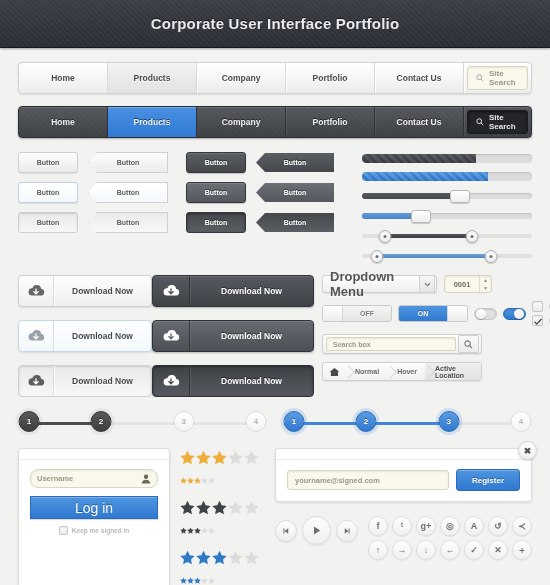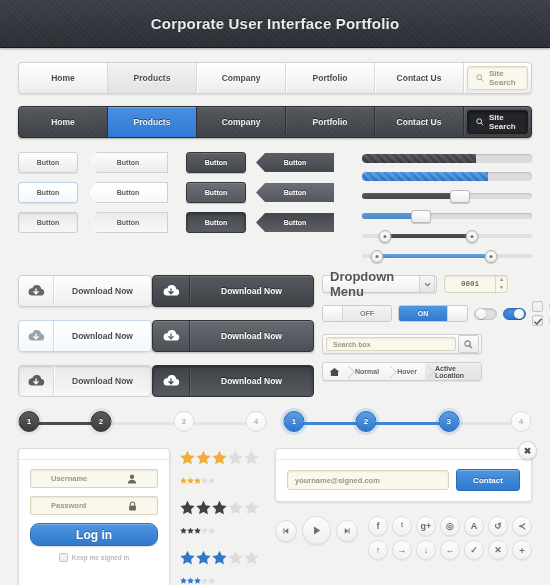--- a/index.html
+++ b/index.html
@@ -212,23 +212,23 @@
     box-shadow:0 1px 1px rgba(0,0,0,.08), inset 0 1px 0 #fff;
     padding-left:7px;box-sizing:border-box;
   }
   .dd .lb{flex:1;font-size:13px;color:#555;font-weight:bold;text-shadow:0 1px 0 #fff;}
   .dd .ar{
     width:14px;height:16px;margin-right:1px;border-radius:2px;
     background:linear-gradient(#f6f6f6,#e4e4e4);border:1px solid #d2d2d2;
     display:flex;align-items:center;justify-content:center;
   }
   .spin{
-    width:64px;height:18px;border-radius:3px;display:flex;align-items:center;
+    width:48px;height:18px;border-radius:3px;display:flex;align-items:center;
     background:#faf8ec;border:1px solid #d8d5bf;
-    box-shadow:inset 0 1px 2px rgba(0,0,0,.08);box-sizing:border-box;font-family:Liberation Mono, monospace;
+    box-shadow:inset 0 1px 2px rgba(0,0,0,.08);box-sizing:border-box;
   }
   .spin .v{flex:1;text-align:center;font-size:7.5px;color:#6f6c5c;font-weight:bold;}
   .spin .st{width:11px;height:16px;display:flex;flex-direction:column;border-left:1px solid #ddd9c2;}
   .spin .st div{flex:1;display:flex;align-items:center;justify-content:center;font-size:5px;color:#8d8a78;line-height:1;}
 
   .tog{
     width:70px;height:17px;border-radius:3px;display:flex;overflow:hidden;
     border:1px solid #cacaca;box-shadow:inset 0 1px 2px rgba(0,0,0,.1);
     background:#e8e8e8;box-sizing:border-box;
   }
@@ -315,29 +315,29 @@
 
   
   .bottom{margin-top:13px;padding:0 18px;display:flex;box-sizing:border-box;}
   .login{
     width:166px;background:#fff;border:1px solid #dcdcdc;border-radius:4px;
     box-shadow:0 1px 3px rgba(0,0,0,.10);box-sizing:border-box;padding:10px 11px 9px 11px;
   }
   .login h3{margin:0 0 8px 0;font-size:11px;font-weight:bold;color:#4f4f4f;text-align:center;text-shadow:0 1px 0 #fff;}
   .login .sep{height:1px;background:#ececec;margin:0 -11px 9px -11px;}
   .fld{
-    height:19px;background:#faf8ec;border:1px solid #d9d6c0;border-radius:2px;
-    display:flex;align-items:center;padding:0 20px;margin-bottom:8px;box-sizing:border-box;
+    height:19px;background:#faf8ec;border:1px solid #d9d6c0;border-radius:8px;
+    display:flex;align-items:center;padding:0 6px;margin-bottom:8px;box-sizing:border-box;
     box-shadow:inset 0 1px 2px rgba(0,0,0,.07);
   }
   .fld .ph{flex:1;font-size:7.5px;color:#9b9787;font-weight:bold;}
   .loginbtn{
-    height:21px;border-radius:9px;display:flex;align-items:center;justify-content:center;
+    height:21px;border-radius:0;display:flex;align-items:center;justify-content:center;
     background:linear-gradient(#4f95e0,#2f79cf);border:1px solid #2a6cb8;
-    color:#fff;font-size:12px;font-weight:bold;text-shadow:0 -1px 0 rgba(0,0,0,.35);
+    color:#fff;font-size:14px;font-weight:normal;text-shadow:0 -1px 0 rgba(0,0,0,.35);
     box-shadow:inset 0 1px 0 rgba(255,255,255,.25), 0 1px 1px rgba(0,0,0,.15);
   }
   .keep{display:flex;align-items:center;justify-content:center;gap:4px;margin-top:7px;}
   .keep .t{font-size:6.5px;color:#b9b9b9;font-weight:bold;}
 
   .stars-col{width:104px;padding-left:10px;box-sizing:border-box;display:flex;flex-direction:column;gap:12px;padding-top:2px;}
   .star-grp{display:flex;flex-direction:column;gap:1px;}
   .star-row{display:flex;gap:1px;}
   .star-row.sm{gap:0px;}
 
@@ -663,29 +663,20 @@
       <div class="sep"></div>
       <div class="fld">
         <span class="ph">Username</span>
         <span>
           <svg width="10" height="10" viewBox="0 0 11 11">
               <circle cx="5.5" cy="3" r="2.4" fill="#6e6a5a"></circle>
               <path d="M0.8 10.5c0-2.6 2.1-4.2 4.7-4.2s4.7 1.6 4.7 4.2z" fill="#6e6a5a"></path>
             </svg>
         </span>
       </div>
-      <div class="fld">
-        <span class="ph">Password</span>
-        <span>
-          <svg width="9" height="10" viewBox="0 0 10 11">
-              <path d="M2.6 5V3.4a2.4 2.4 0 0 1 4.8 0V5" stroke="#6e6a5a" stroke-width="1.2" fill="none"></path>
-              <rect x="1.2" y="5" width="7.6" height="5.5" rx="1" fill="#6e6a5a"></rect>
-            </svg>
-        </span>
-      </div>
       <div class="loginbtn">Log in</div>
       <div class="keep">
         <span class="chk" style="width:9px;height:9px;"></span>
         <span class="t">Keep me signed in</span>
       </div>
     </div>
 
     <div class="stars-col">
       <div class="star-grp">
         <div class="star-row" id="sr0">
@@ -796,21 +787,21 @@
           </div>
       </div>
     </div>
 
     <div class="right-col">
       <div class="news">
         <div class="x">✖</div>
         <div class="sep"></div>
         <div class="frm">
           <div class="inp">yourname@signed.com</div>
-          <div class="reg">Contact</div>
+          <div class="reg">Register</div>
         </div>
       </div>
 
       <div style="display:flex;align-items:flex-start;">
         <div class="media">
           <div class="mbtn">
             <svg width="8" height="8" viewBox="0 0 9 9">
                 <path d="M7 1.5v6L2.8 4.5z" fill="#707070"></path>
                 <rect x="1.6" y="1.5" width="1.1" height="6" fill="#707070"></rect>
               </svg>

